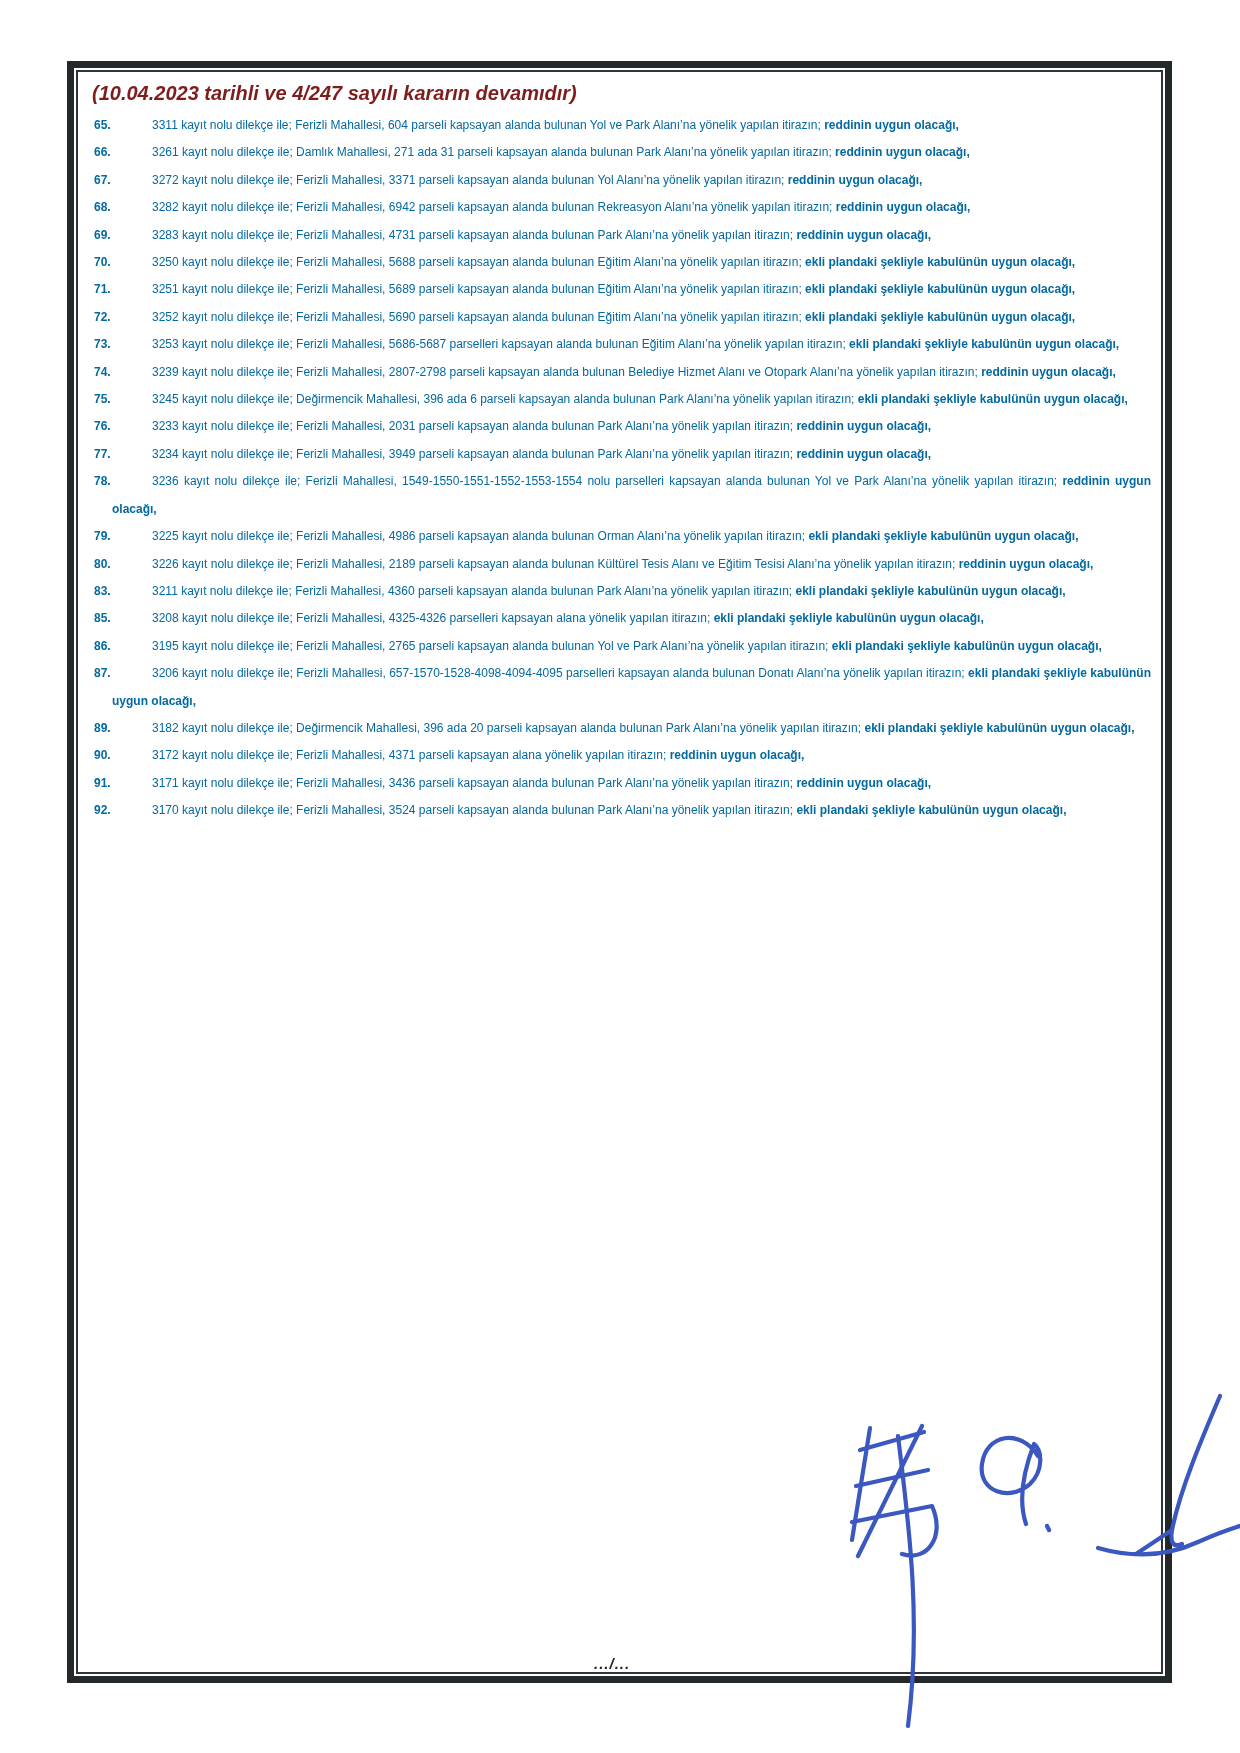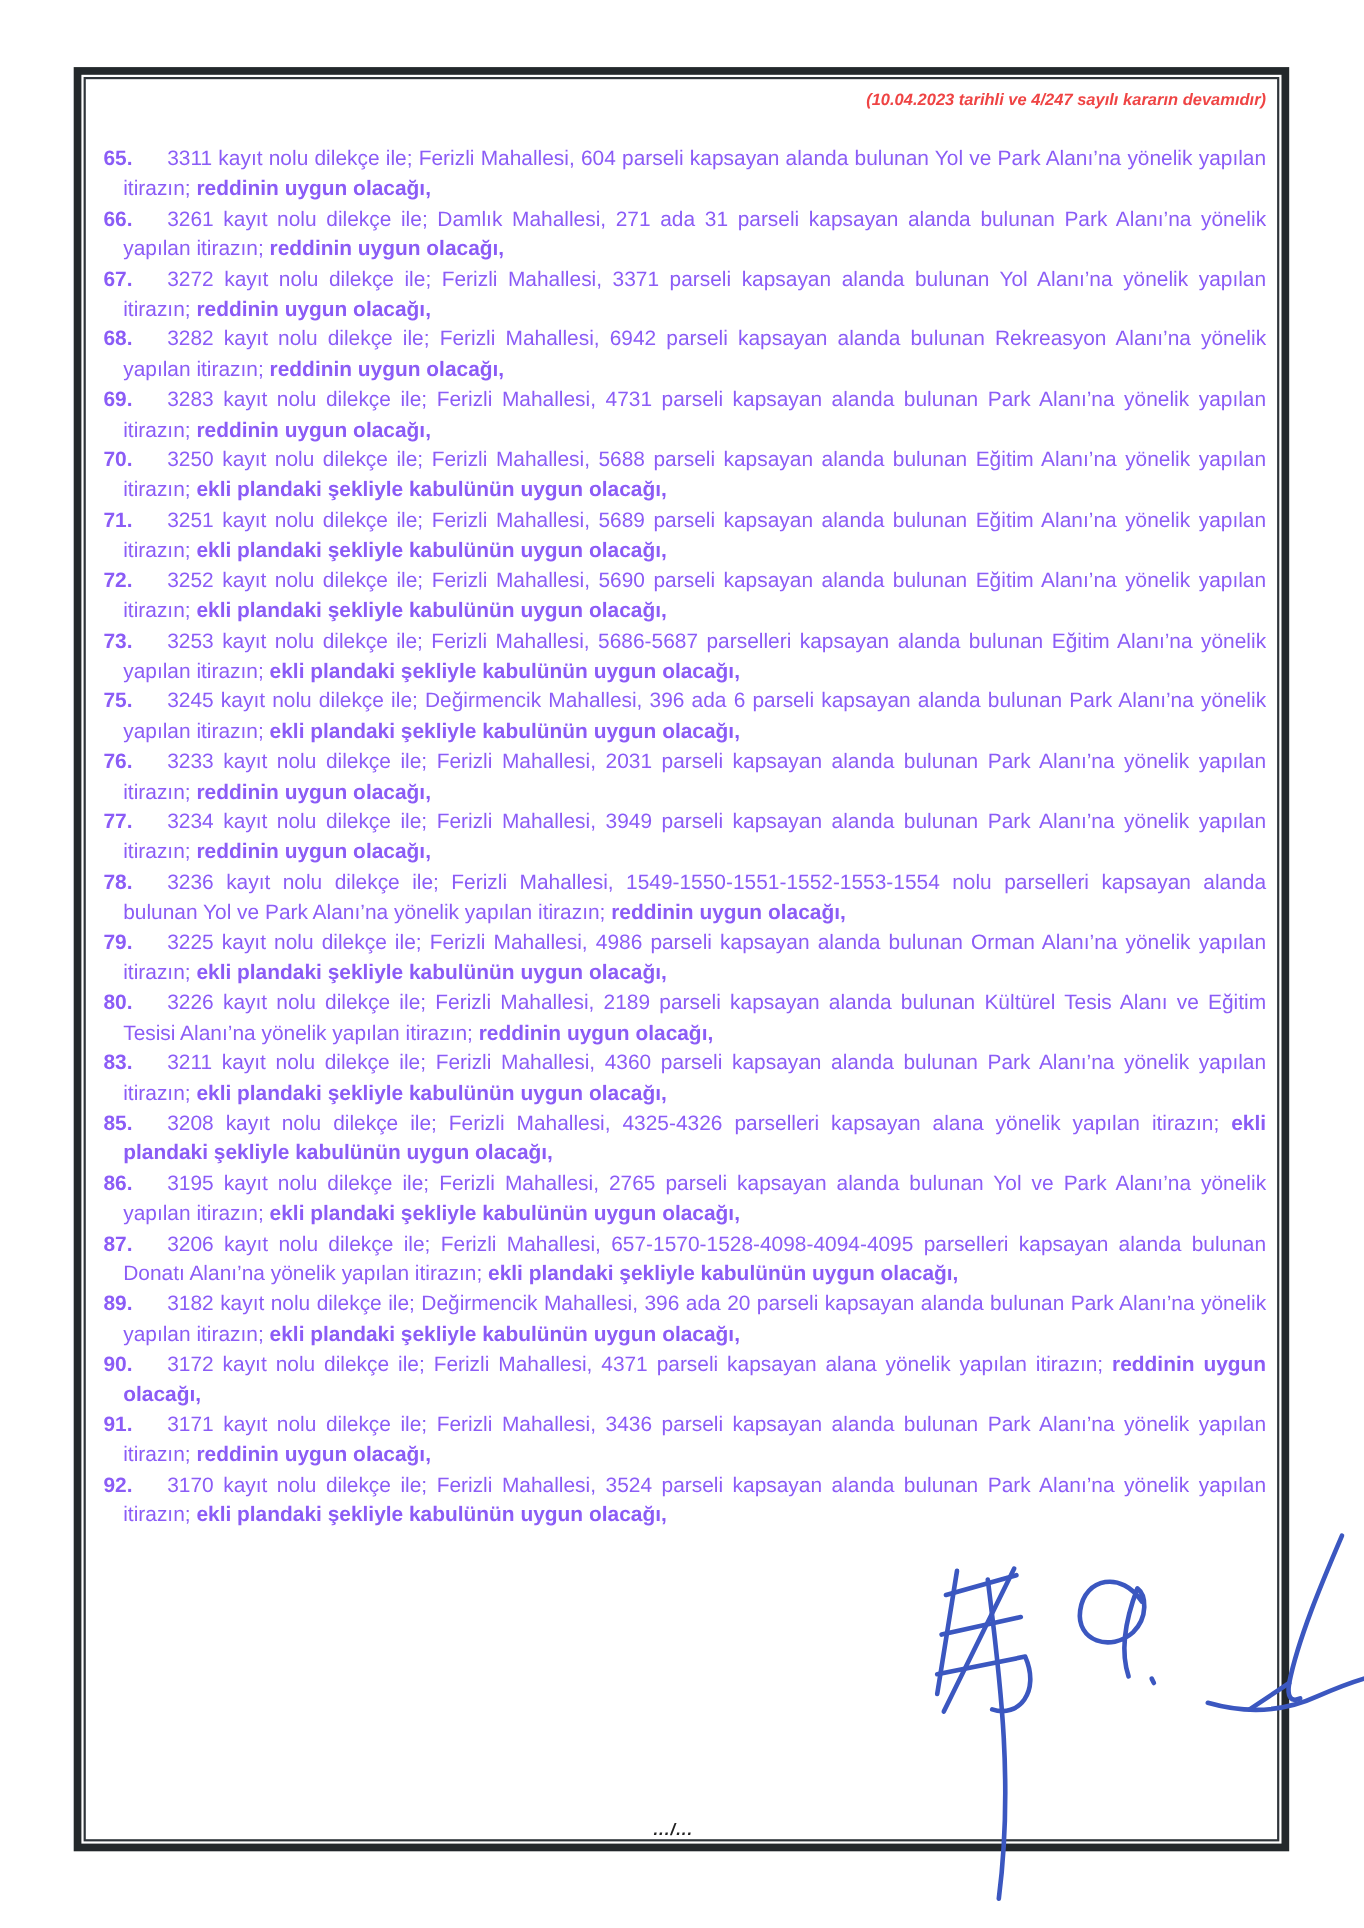--- a/index.html
+++ b/index.html
@@ -9,25 +9,25 @@
   }
   .frame{
     position:absolute;left:67px;top:61px;width:1105px;height:1622px;
     border:7px solid #23282b;box-sizing:border-box;background:#fff;
   }
   .frame-inner{
     position:absolute;inset:2px;border:2px solid #2f353a;box-sizing:border-box;
     padding:6px 10px 0 14px;
   }
   .doc-header{
-    text-align:right;font-weight:bold;font-style:italic;font-size:15px;
-    margin-top:4px;color:#ef4444;
+    text-align:left;font-weight:bold;font-style:italic;font-size:20px;
+    margin-top:4px;color:#7f1d1d;
   }
   .items{
-    margin-top:32px;font-size:19px;line-height:27.4px;text-align:justify;color:#8b5cf6;
+    margin-top:7px;font-size:12px;line-height:27.4px;text-align:justify;color:#0369a1;
   }
   .item{position:relative;padding-left:20px;}
   .item .num{position:absolute;left:2px;top:0;font-weight:bold;}
   .item .text{display:block;text-indent:40px;}
   .item .verdict{font-weight:bold;}
   .cont-mark{
     position:absolute;left:594px;top:1655px;font-weight:bold;font-style:italic;
     font-size:15px;letter-spacing:1px;color:#222;
   }
   .signatures{position:absolute;left:800px;top:1378px;width:452px;height:375px;pointer-events:none;}
@@ -78,20 +78,24 @@
   <div class="item">
           <span class="num">72.</span>
           <span class="text"><span class="body">3252 kayıt nolu dilekçe ile; Ferizli Mahallesi, 5690 parseli kapsayan alanda bulunan Eğitim Alanı’na yönelik yapılan itirazın;</span> <span class="verdict">ekli plandaki şekliyle kabulünün uygun olacağı,</span></span>
         </div>
 
   <div class="item">
           <span class="num">73.</span>
           <span class="text"><span class="body">3253 kayıt nolu dilekçe ile; Ferizli Mahallesi, 5686-5687 parselleri kapsayan alanda bulunan Eğitim Alanı’na yönelik yapılan itirazın;</span> <span class="verdict">ekli plandaki şekliyle kabulünün uygun olacağı,</span></span>
         </div>
 
+  <div class="item">
+          <span class="num">74.</span>
+          <span class="text"><span class="body">3239 kayıt nolu dilekçe ile; Ferizli Mahallesi, 2807-2798 parseli kapsayan alanda bulunan Belediye Hizmet Alanı ve Otopark Alanı’na yönelik yapılan itirazın;</span> <span class="verdict">reddinin uygun olacağı,</span></span>
+        </div>
 
   <div class="item">
           <span class="num">75.</span>
           <span class="text"><span class="body">3245 kayıt nolu dilekçe ile; Değirmencik Mahallesi, 396 ada 6 parseli kapsayan alanda bulunan Park Alanı’na yönelik yapılan itirazın;</span> <span class="verdict">ekli plandaki şekliyle kabulünün uygun olacağı,</span></span>
         </div>
 
   <div class="item">
           <span class="num">76.</span>
           <span class="text"><span class="body">3233 kayıt nolu dilekçe ile; Ferizli Mahallesi, 2031 parseli kapsayan alanda bulunan Park Alanı’na yönelik yapılan itirazın;</span> <span class="verdict">reddinin uygun olacağı,</span></span>
         </div>

